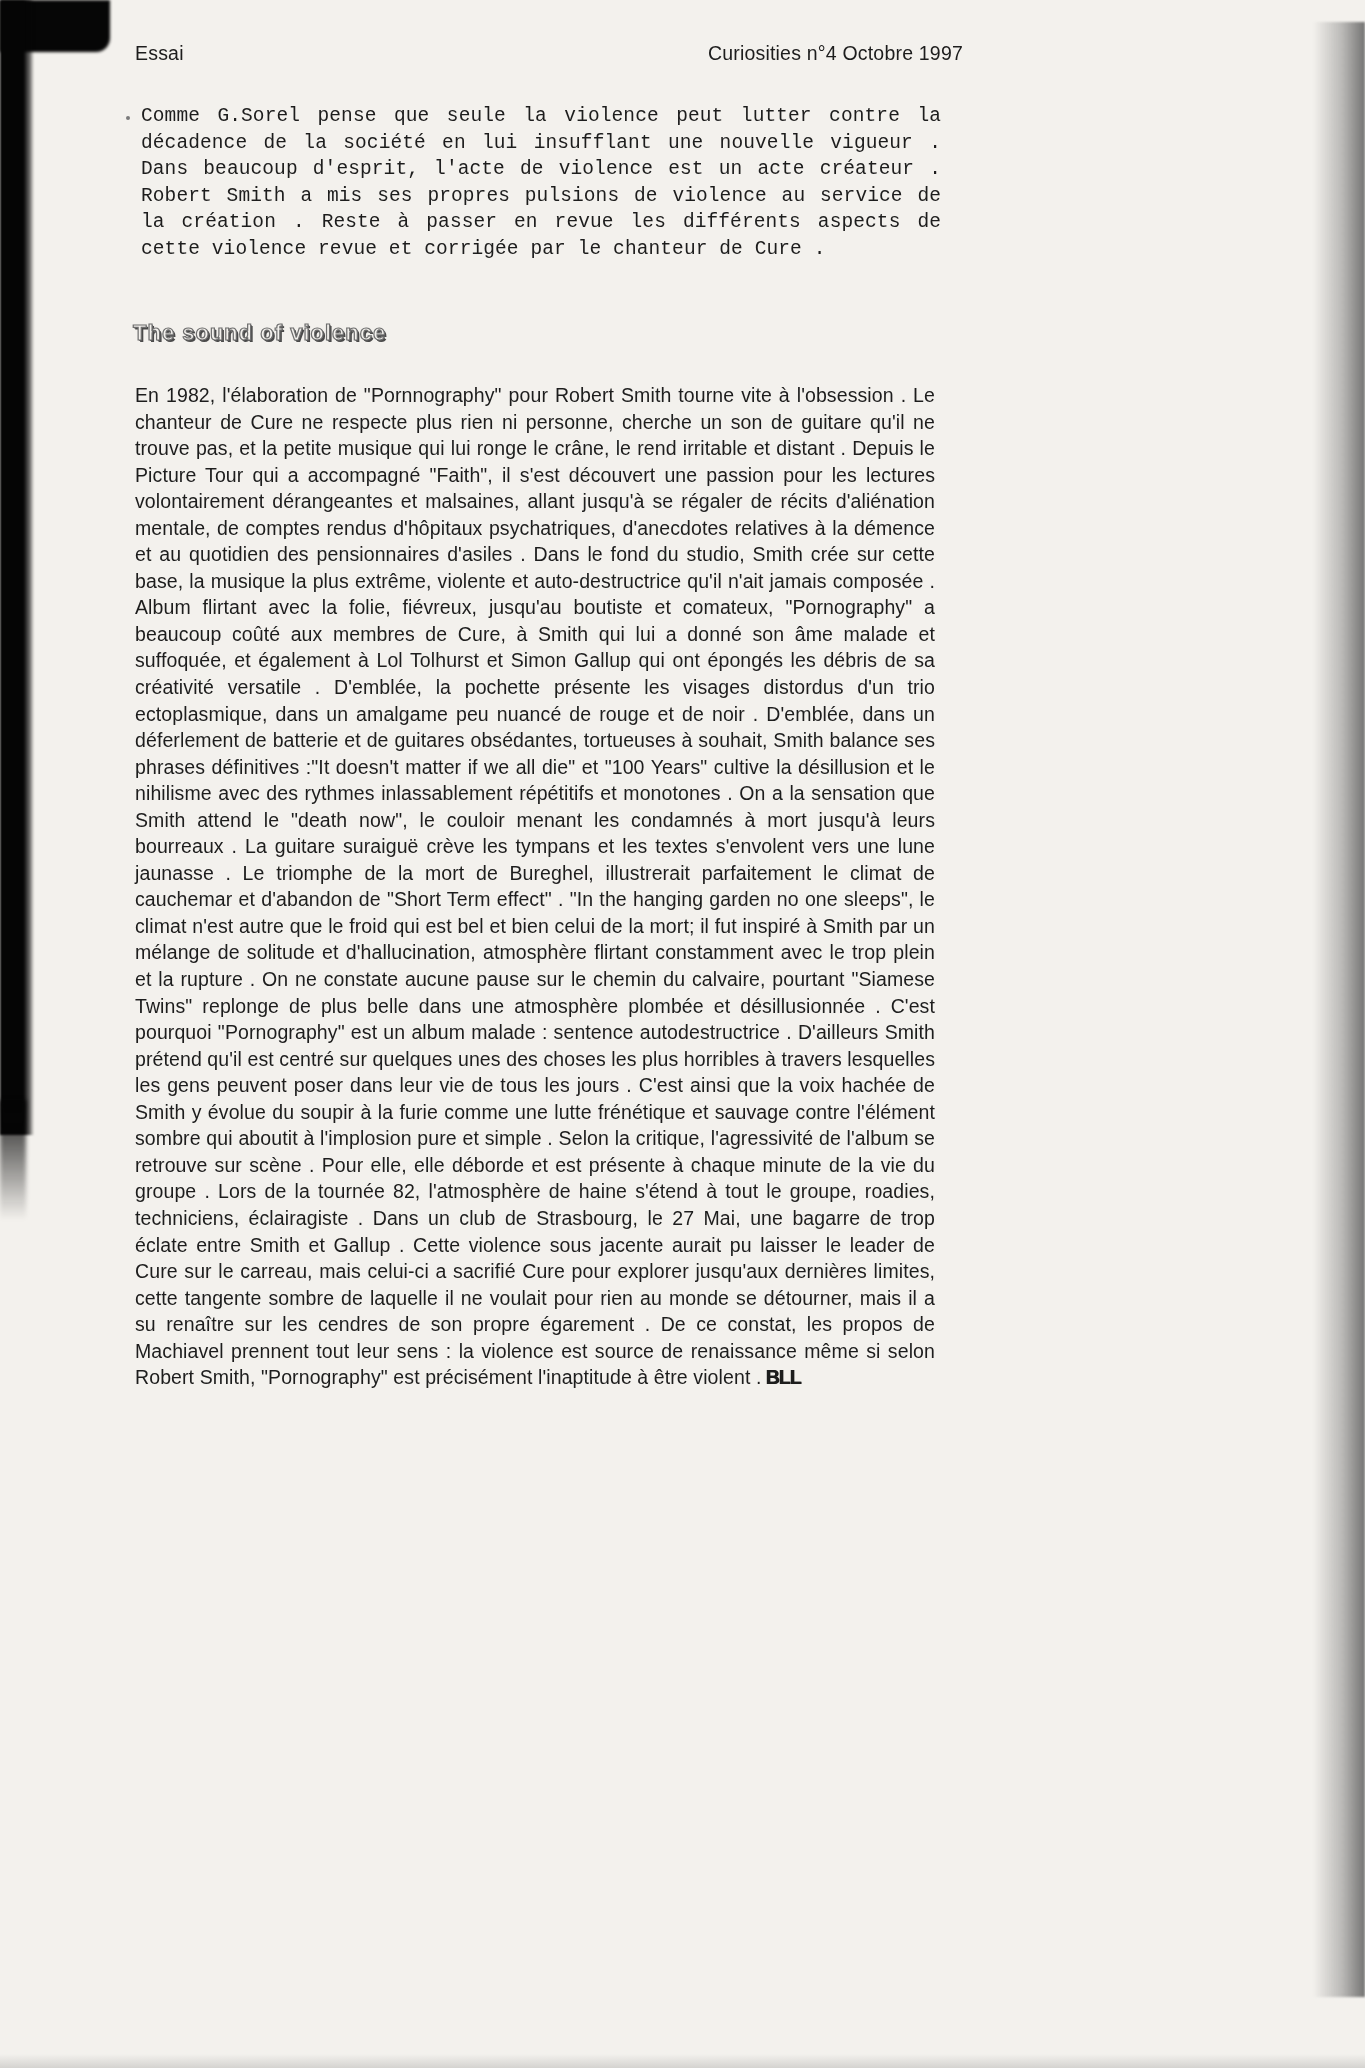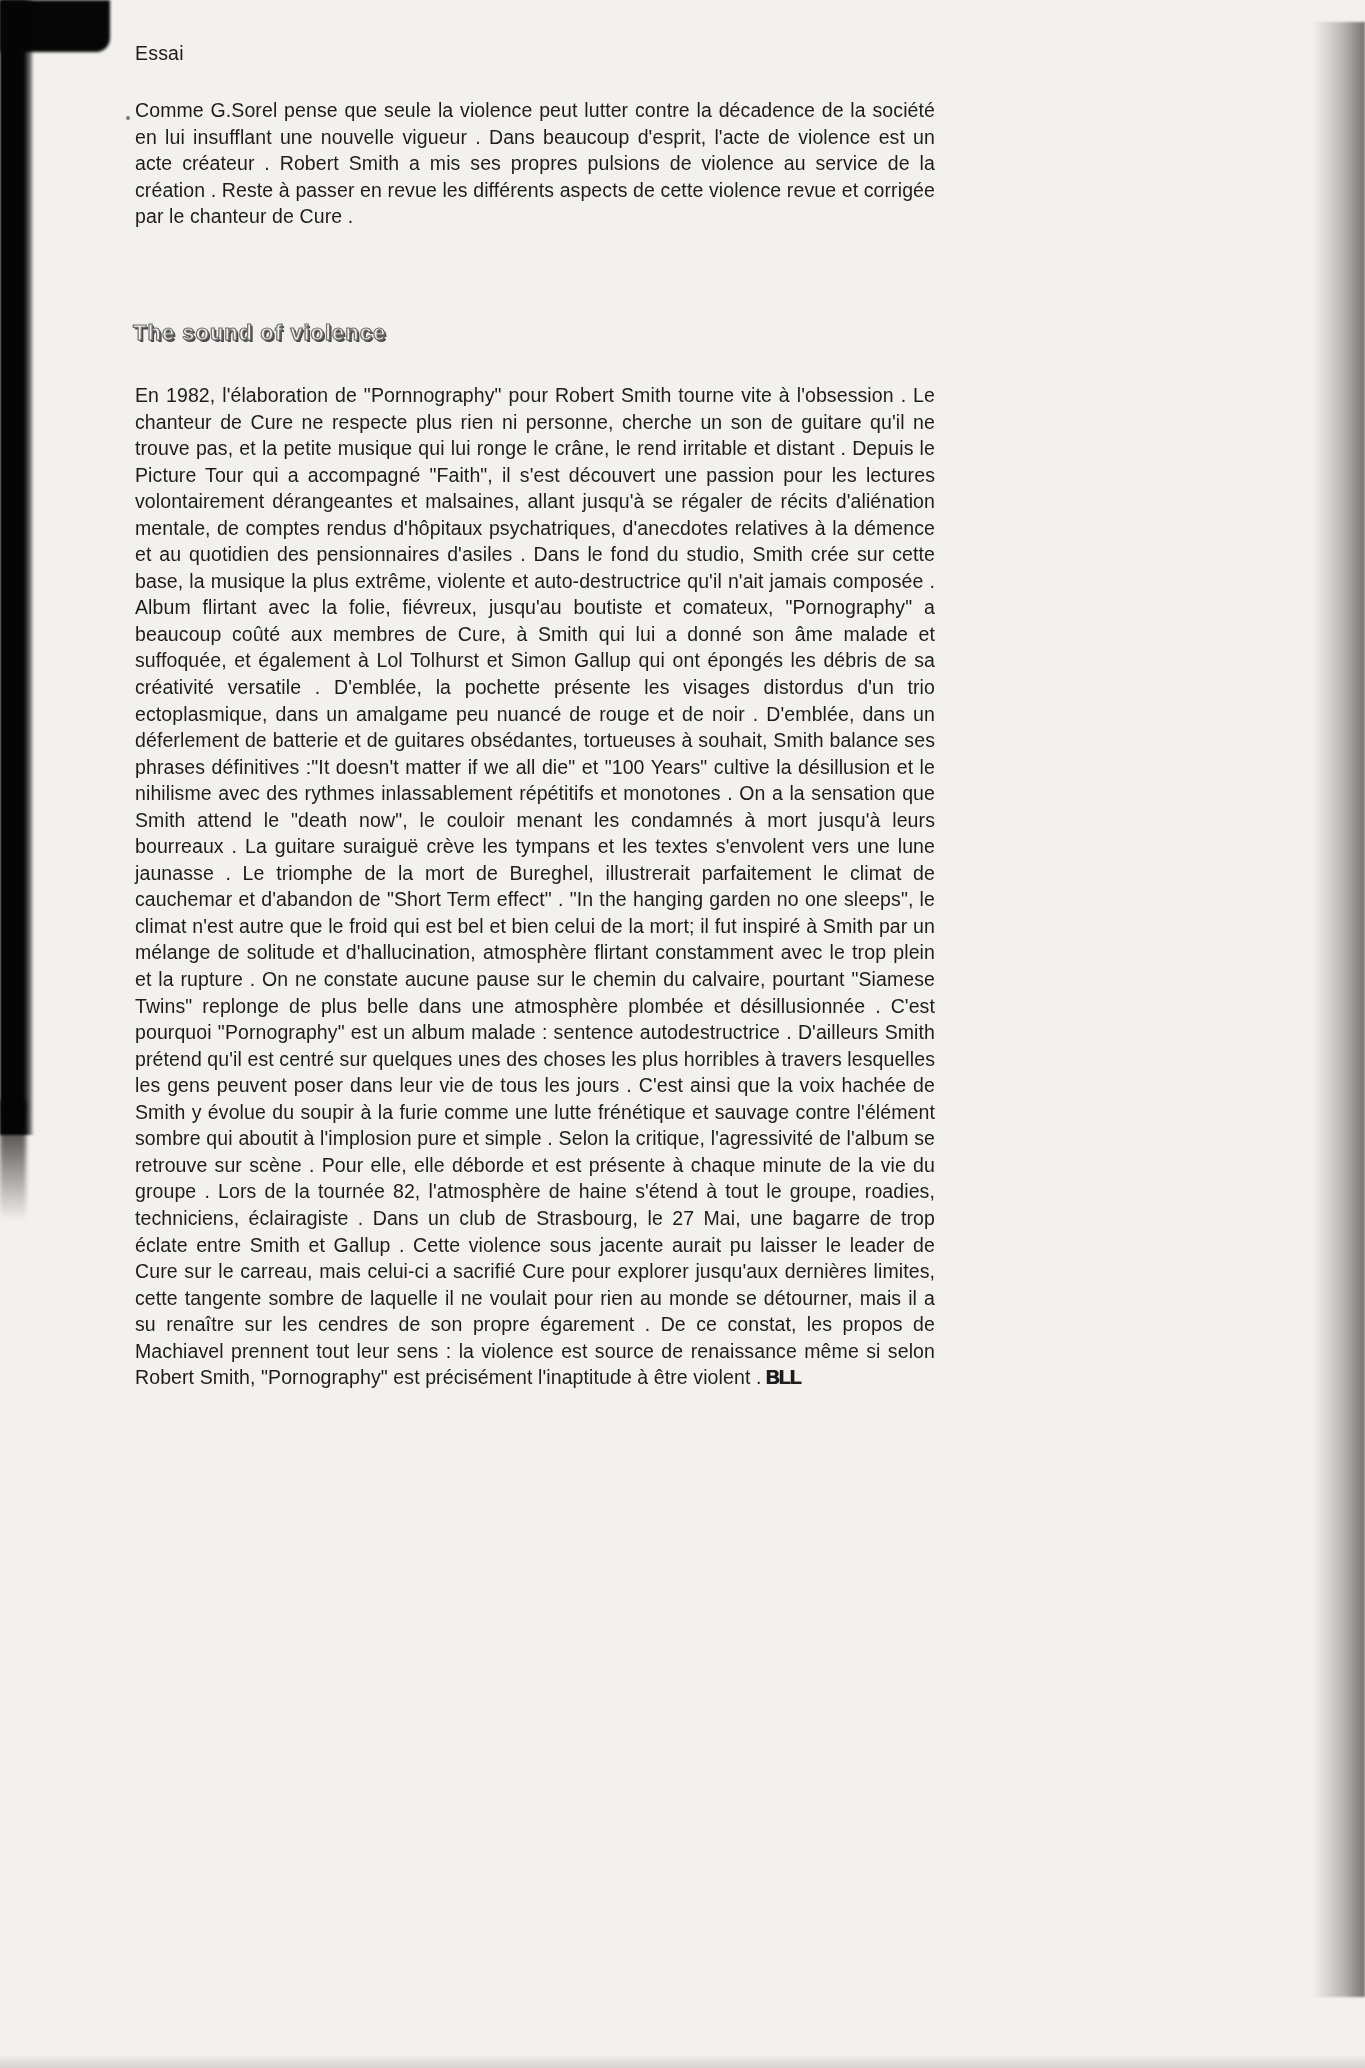--- a/index.html
+++ b/index.html
@@ -47,21 +47,22 @@
     font-size:19.5px;letter-spacing:.2px;text-align:right;
   }
   .header-right{
     position:absolute;left:135px;top:42px;width:828px;
     text-align:right;font-size:19.5px;letter-spacing:.2px;
   }
   .intro-paragraph{
     position:absolute;left:135px;top:97px;width:800px;
     font-size:19.5px;line-height:26.6px;
     text-align:justify;letter-spacing:.1px;
-    margin:0;
+    margin:6px;
+    font-family:Liberation Mono, monospace;
   }
   .section-heading{
     position:absolute;left:133px;top:320px;
     margin:0;
     font-size:22px;font-weight:bold;letter-spacing:1px;
     color:#f3f1ed;
     -webkit-text-stroke:1.2px #6e6e6e;
     text-shadow:2px 2px 0 #4a4a4a, 1px 1px 0 #5a5a5a;
   }
   .body-paragraph{
@@ -87,20 +88,21 @@
 <div class="page">
 
   <div class="artifact-topleft"></div>
   <div class="artifact-left-strip"></div>
   <div class="artifact-left-fade"></div>
   <div class="artifact-right-shadow"></div>
   <div class="artifact-bottom-shadow"></div>
   <div class="artifact-speck"></div>
 
   <div class="header-left">Essai</div>
+  <div class="header-right">Curiosities n°4 Octobre 1997</div>
 
   <p class="intro-paragraph">Comme G.Sorel pense que seule la violence peut lutter contre la décadence de la société en lui insufflant une nouvelle vigueur . Dans beaucoup d'esprit, l'acte de violence est un acte créateur . Robert Smith a mis ses propres pulsions de violence au service de la création . Reste à passer en revue les différents aspects de cette violence revue et corrigée par le chanteur de Cure .</p>
 
   <h2 class="section-heading">The sound of violence</h2>
 
   <p class="body-paragraph"><span>En 1982, l'élaboration de "Pornnography" pour Robert Smith tourne vite à l'obsession . Le chanteur de Cure ne respecte plus rien ni personne, cherche un son de guitare qu'il ne trouve pas, et la petite musique qui lui ronge le crâne, le rend irritable et distant . Depuis le Picture Tour qui a accompagné "Faith", il s'est découvert une passion pour les lectures volontairement dérangeantes et malsaines, allant jusqu'à se régaler de récits d'aliénation mentale, de comptes rendus d'hôpitaux psychatriques, d'anecdotes relatives à la démence et au quotidien des pensionnaires d'asiles . Dans le fond du studio, Smith crée sur cette base, la musique la plus extrême, violente et auto-destructrice qu'il n'ait jamais composée . Album flirtant avec la folie, fiévreux, jusqu'au boutiste et comateux, "Pornography" a beaucoup coûté aux membres de Cure, à Smith qui lui a donné son âme malade et suffoquée, et également à Lol Tolhurst et Simon Gallup qui ont épongés les débris de sa créativité versatile . D'emblée, la pochette présente les visages distordus d'un trio ectoplasmique, dans un amalgame peu nuancé de rouge et de noir . D'emblée, dans un déferlement de batterie et de guitares obsédantes, tortueuses à souhait, Smith balance ses phrases définitives :"It doesn't matter if we all die" et "100 Years" cultive la désillusion et le nihilisme avec des rythmes inlassablement répétitifs et monotones . On a la sensation que Smith attend le "death now", le couloir menant les condamnés à mort jusqu'à leurs bourreaux  . La guitare suraiguë crève les tympans et les textes s'envolent vers une lune jaunasse . Le triomphe de la mort de Bureghel, illustrerait parfaitement le climat de cauchemar et d'abandon de "Short Term effect" . "In the hanging garden no one sleeps", le climat n'est autre que le froid qui est bel et bien celui de la mort; il fut inspiré à Smith par un mélange de solitude et d'hallucination, atmosphère flirtant constamment avec le trop plein et la rupture . On ne constate aucune pause sur le chemin du calvaire, pourtant "Siamese Twins" replonge de plus belle dans une atmosphère plombée et désillusionnée . C'est pourquoi "Pornography" est un album malade : sentence autodestructrice . D'ailleurs Smith prétend qu'il est centré sur quelques unes des choses les plus horribles à travers lesquelles les gens peuvent poser dans leur vie de tous les jours . C'est ainsi que la voix hachée de Smith y évolue du soupir à la furie comme une lutte frénétique et sauvage contre l'élément sombre qui aboutit à l'implosion pure et simple . Selon la critique, l'agressivité de l'album se retrouve sur scène . Pour elle, elle déborde et est présente à chaque minute de la vie du groupe . Lors de la tournée 82, l'atmosphère de haine s'étend à tout le groupe, roadies, techniciens, éclairagiste . Dans un club de Strasbourg, le 27 Mai, une bagarre de trop éclate entre Smith et Gallup . Cette violence sous jacente aurait pu laisser le leader de Cure sur le carreau, mais celui-ci a sacrifié Cure pour explorer jusqu'aux dernières limites, cette tangente sombre de laquelle il ne voulait pour rien au monde se détourner, mais il a su renaître sur les cendres de son propre égarement . De ce constat, les propos de Machiavel prennent tout leur sens : la violence est source de renaissance même si selon Robert Smith, "Pornography" est précisément l'inaptitude à être violent .</span><span class="author-initials">BLL</span></p>
 
 
 </div>
 

